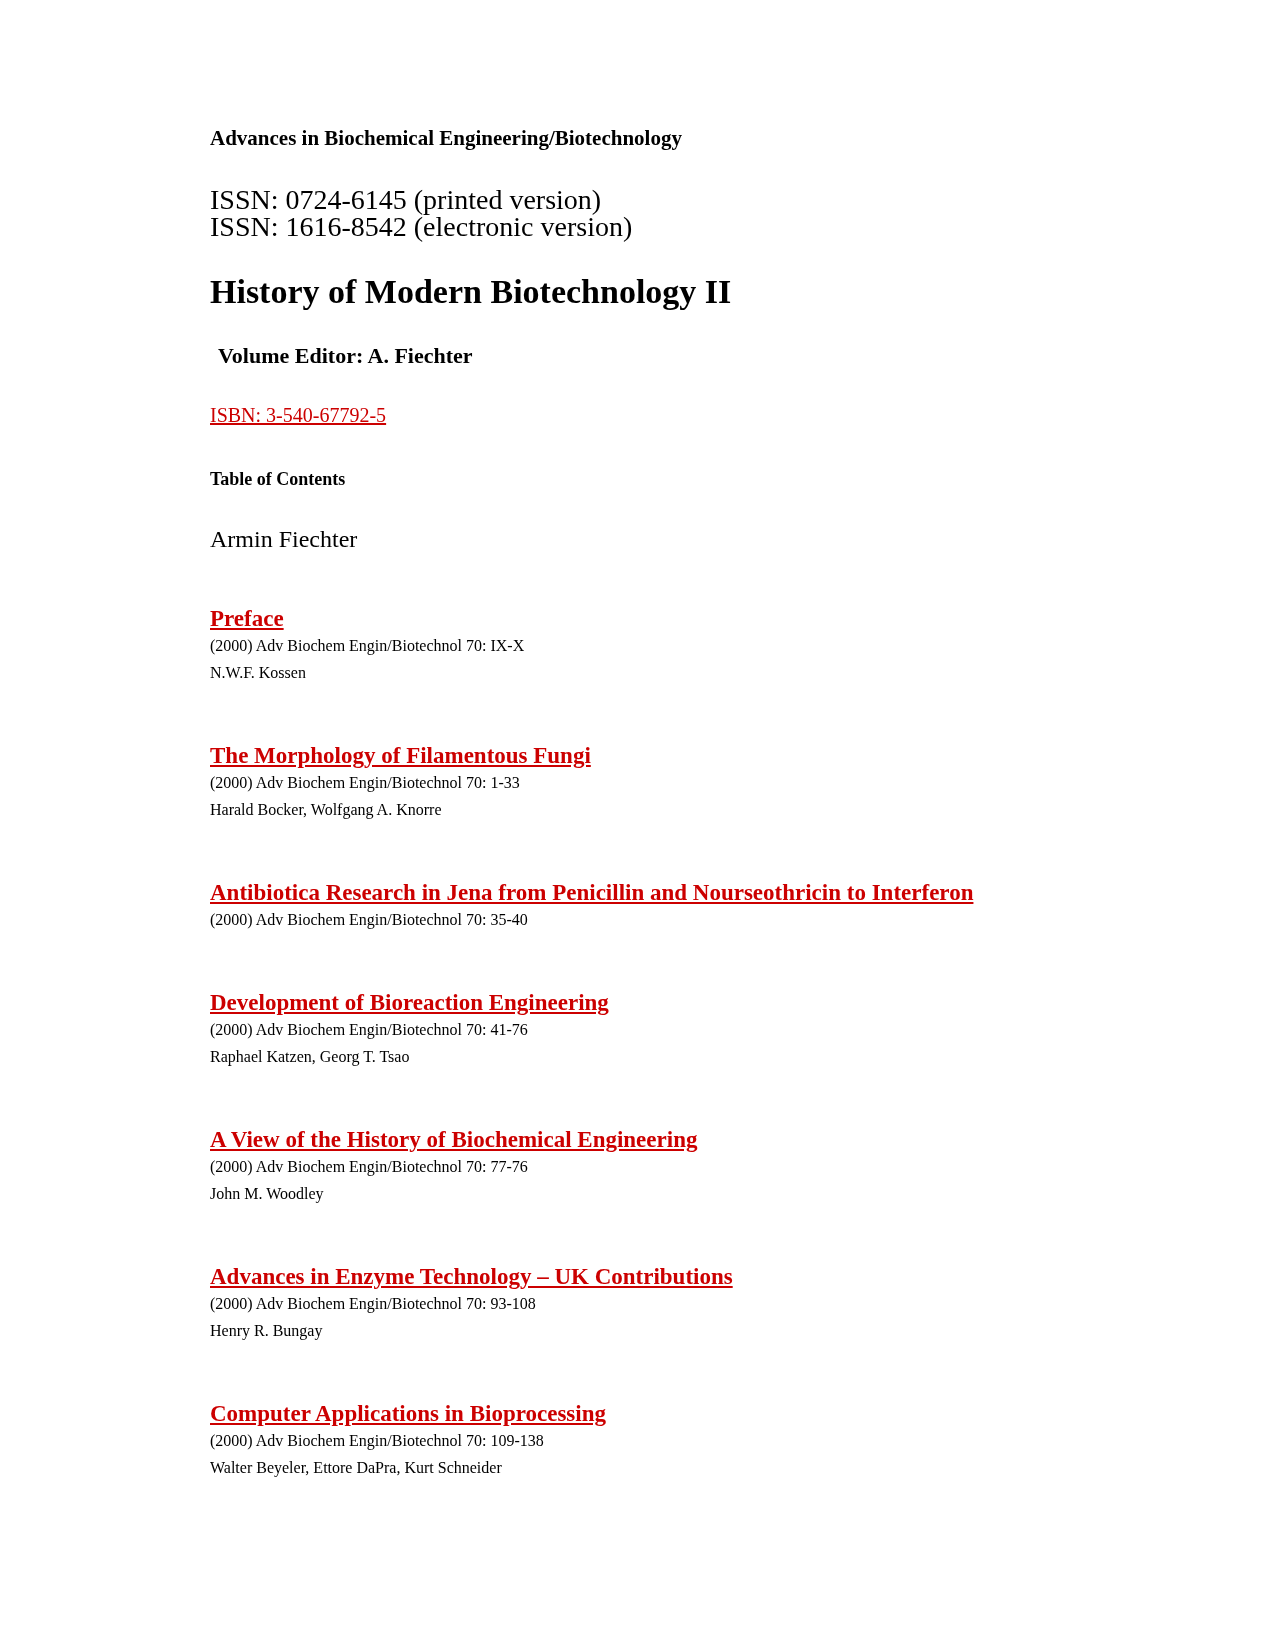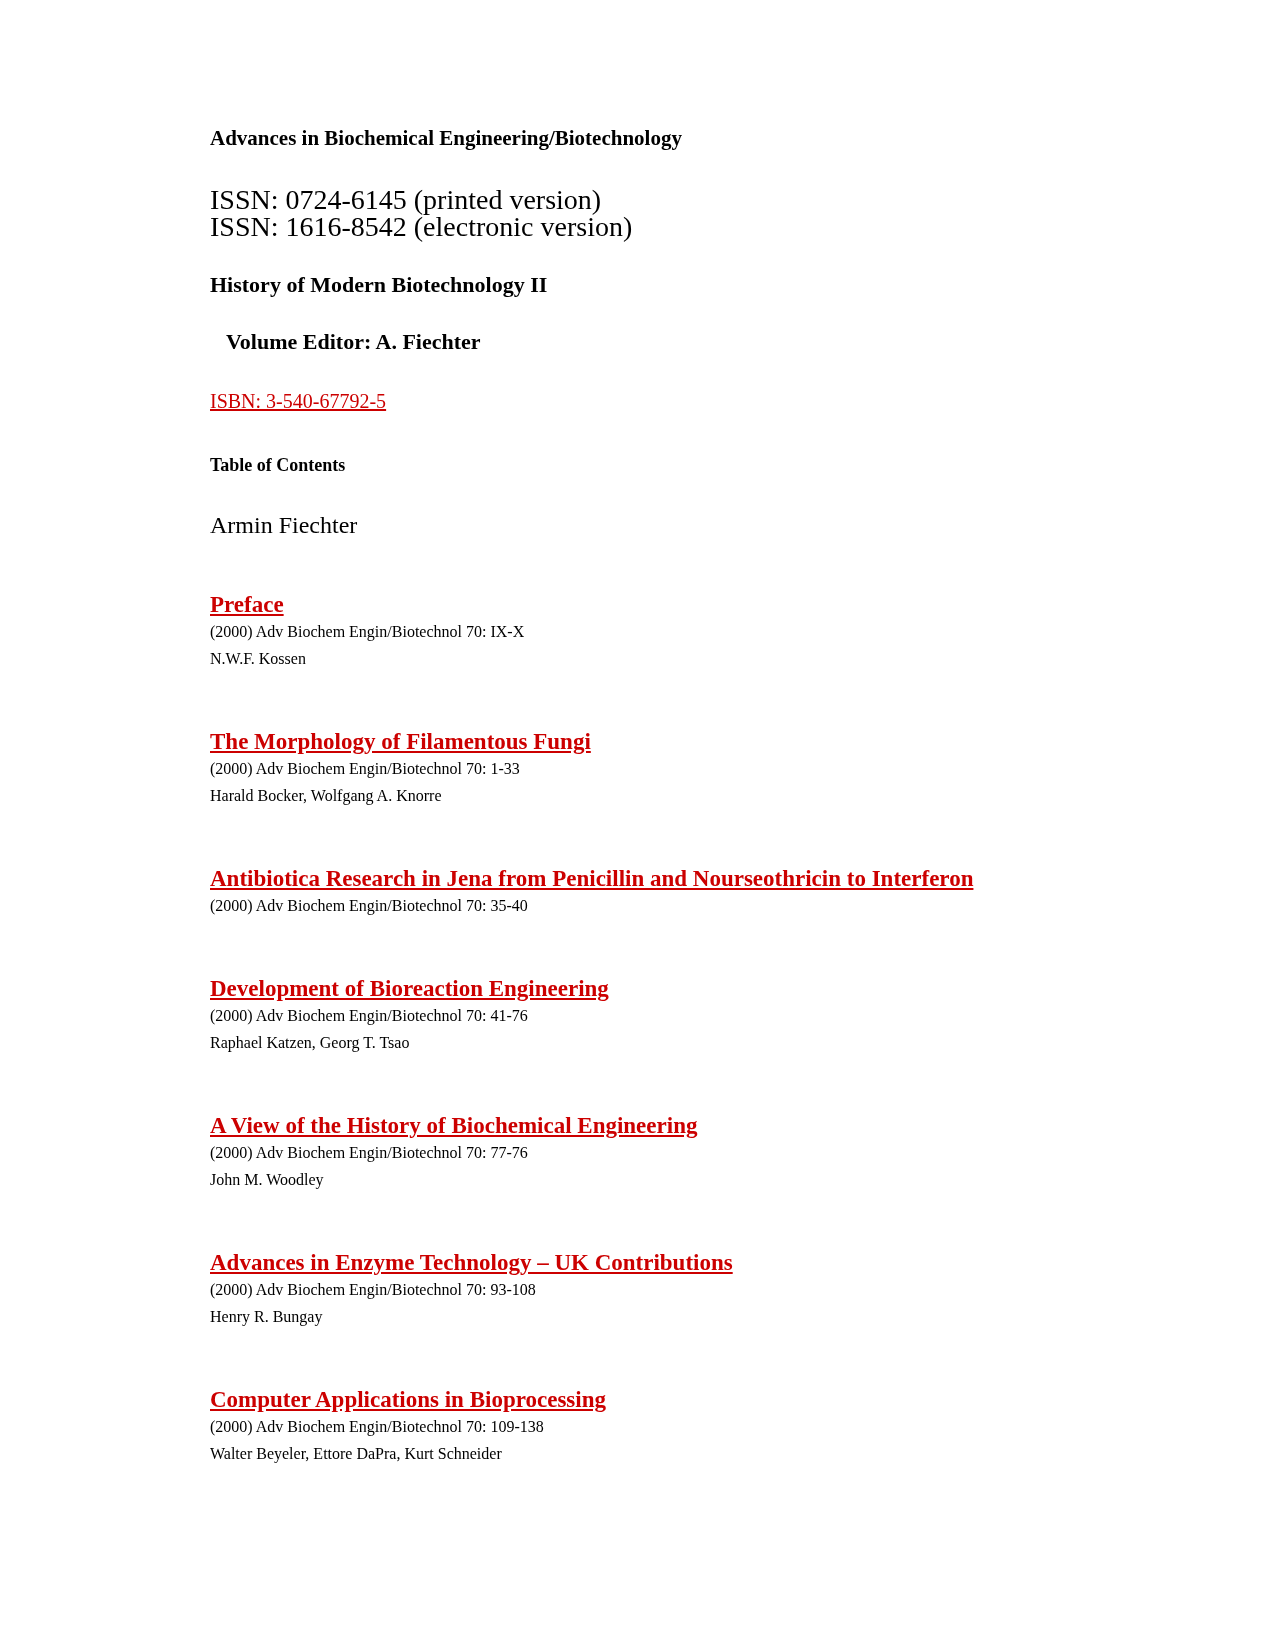--- a/index.html
+++ b/index.html
@@ -27,30 +27,30 @@
     margin: 0 0 36px 0;
   }
   .issn-block {
     margin: 0 0 32px 0;
   }
   .issn-line {
     font-size: 28px;
     line-height: 27px;
   }
   .book-title {
-    font-size: 22px;
+    font-size: 34px;
     font-weight: bold;
     line-height: 1.15;
     margin: 0 0 30px 0;
   }
   .volume-editor {
     font-size: 22px;
     font-weight: bold;
     line-height: 29px;
-    margin: 0 0 32px 16px;
+    margin: 0 0 32px 8px;
   }
   .isbn {
     font-size: 20px;
     line-height: 27px;
     margin: 0 0 36px 0;
   }
   a.red-link {
     color: var(--link-red, #cc0000);
     text-decoration: underline;
     cursor: pointer;

